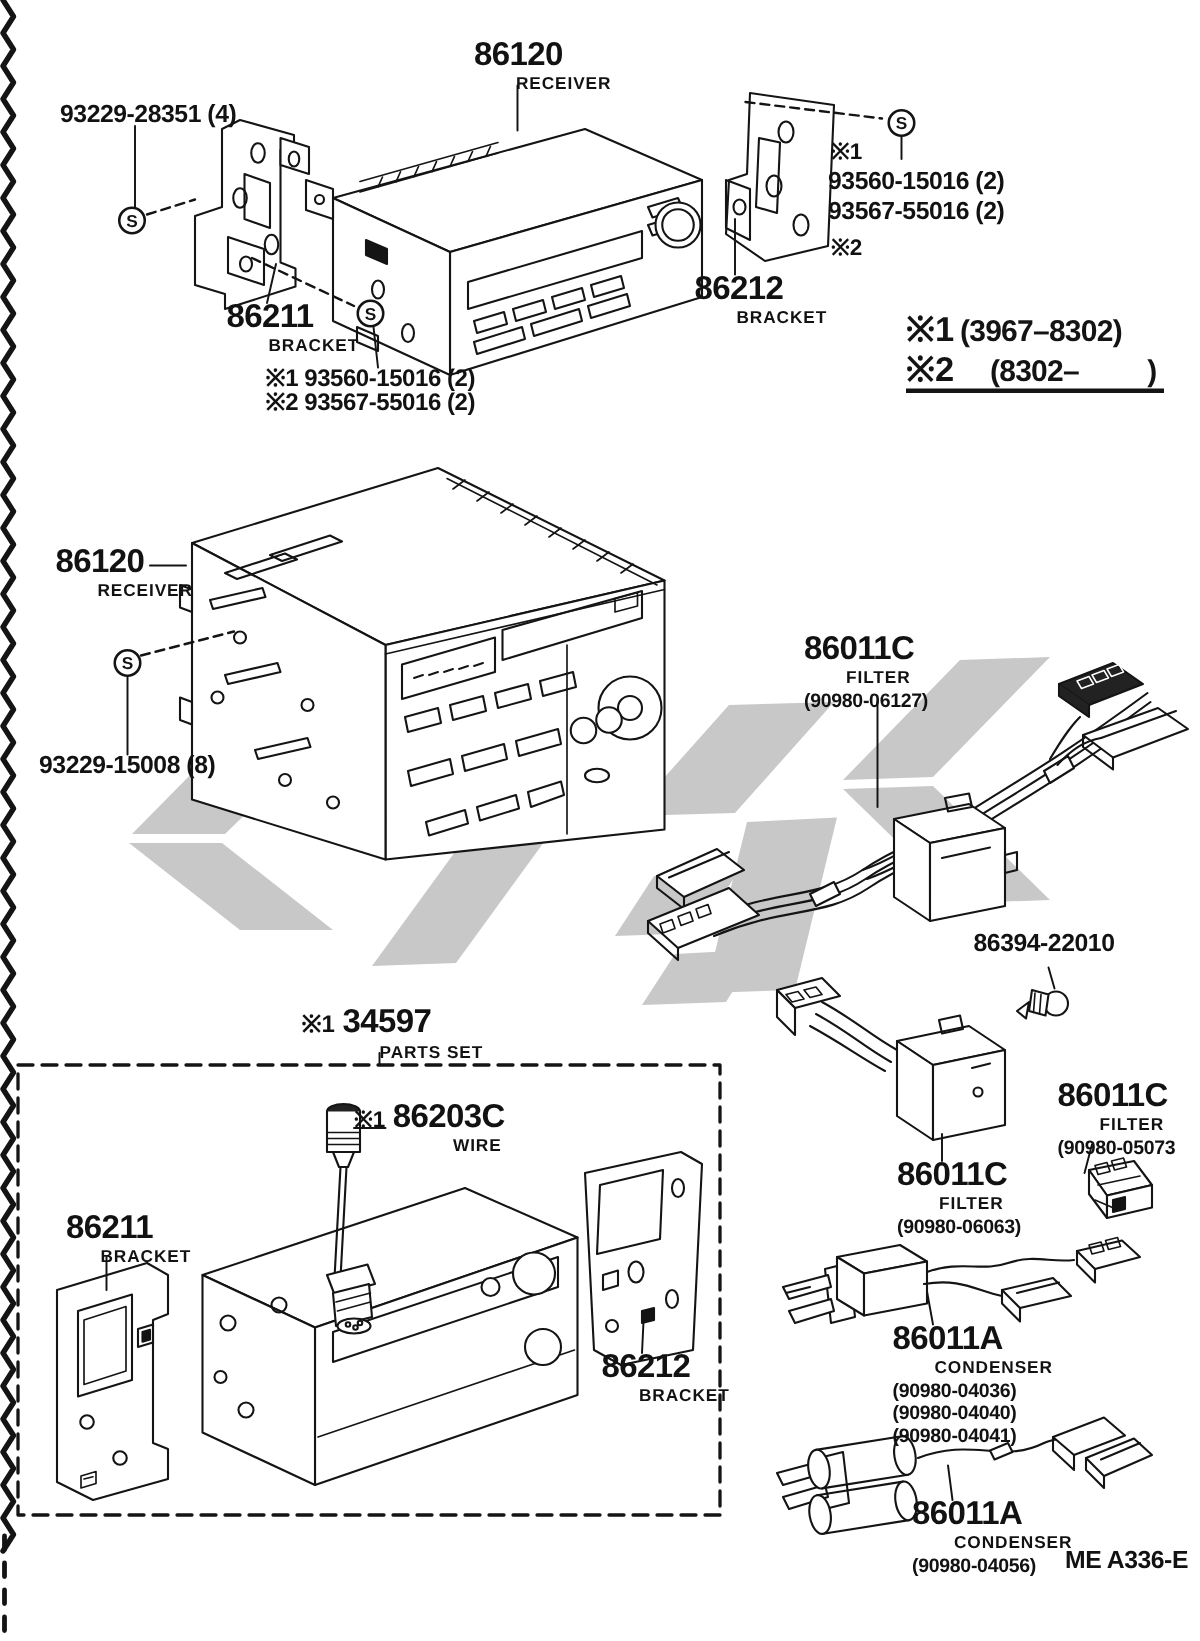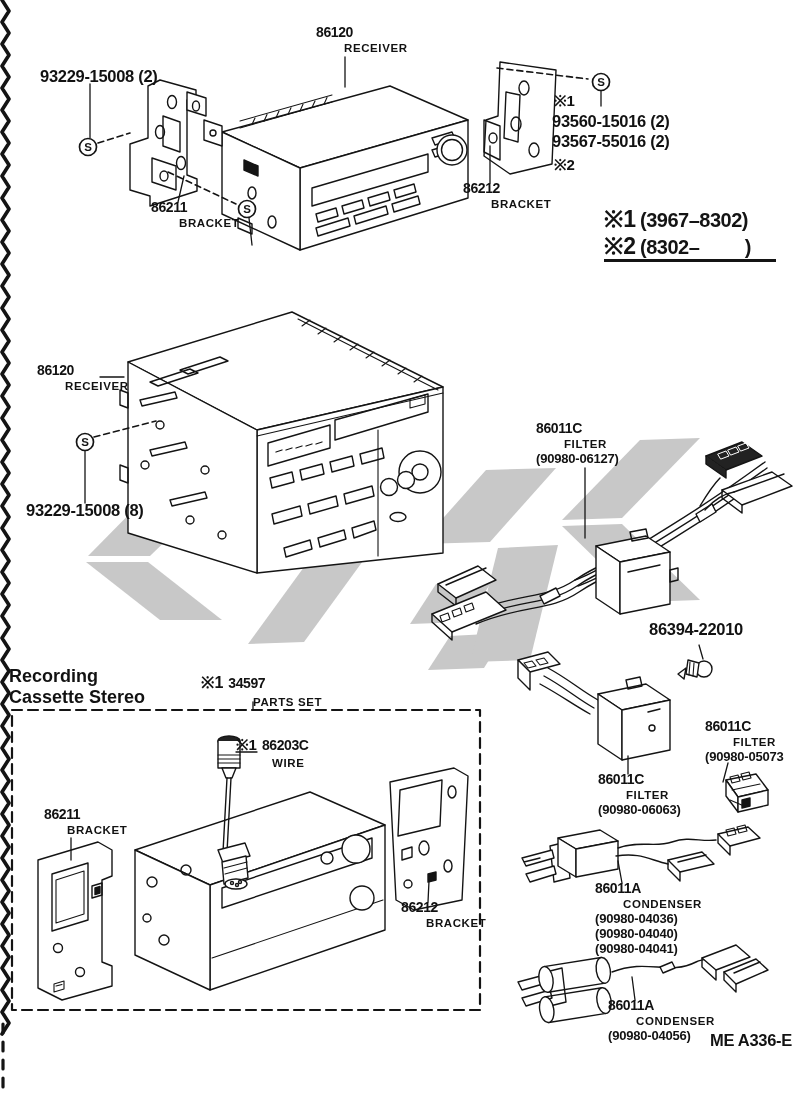--- a/index.html
+++ b/index.html
@@ -2,27 +2,27 @@
 <html><head>
 <meta charset="utf-8">
 <style>
   * { margin:0; padding:0; box-sizing:border-box; }
   html,body { width:800px; height:1094px; }
   body { position:relative; background:#ffffff; overflow:hidden;
          font-family:"Liberation Sans", sans-serif; color:#141414; }
   #stage { position:absolute; inset:0; width:800px; height:1094px; }
   svg { position:absolute; left:0; top:0; }
   .lbl { position:absolute; font-weight:700; white-space:nowrap; color:#121212; }
-  .no  { font-size:14px; letter-spacing:-0.4px; line-height:0.95; }
+  .no  { font-size:22px; letter-spacing:-0.4px; line-height:0.95; }
   .nm  { font-size:11.5px; letter-spacing:0.6px; line-height:1.05; margin-top:3px;padding-left:28px; }
   .ref { font-size:13px; letter-spacing:-0.2px; line-height:1.0; margin-top:2px; }
   .pn  { font-size:16.5px; letter-spacing:-0.3px; }
   .mk  { font-size:15px; }
   .row { display:flex; align-items:baseline; gap:5px; }
-  .pre { white-space:pre; }
+  .pre { white-space:pre;margin-left:20px; }
   #legend-box { position:absolute; left:604px; top:202px; width:172px;
                 border-bottom:3px solid #141414; padding-bottom:3px; }
   #legend-box .lrow { display:flex; align-items:baseline; height:27px; }
   #legend-box .lmark { font-size:23px; font-weight:700; width:36px; }
   #legend-box .lrange { font-size:20px; font-weight:700; letter-spacing:-0.5px; }
   #title-block { line-height:21px; font-size:18px; font-weight:700; }
 </style>
 </head>
 <body>
 
@@ -299,32 +299,36 @@
         <text x="601" y="86" fill="#141414" stroke="none">S</text>
       </g>
       <g>
         <circle cx="85" cy="442" r="8.5" stroke-width="1.7"></circle>
         <text x="85" y="446" fill="#141414" stroke="none">S</text>
       </g>
     </g>
   </g>
 </svg>
 
-<div class="lbl pn" style="left:40px; top:67px;">93229-15008 (2)</div>
+<div class="lbl pn" style="left:40px; top:67px;">93229-28351 (4)</div>
 
 <div class="lbl" style="left:316px; top:26px;">
   <div class="no">86120</div>
   <div class="nm">RECEIVER</div>
 </div>
 
 <div class="lbl" style="left:151px; top:201px;">
   <div class="no">86211</div>
   <div class="nm">BRACKET</div>
 </div>
 
+<div class="lbl" style="left:177px; top:245px; font-size:16px; letter-spacing:-0.3px; line-height:15.5px;">
+  <div>※1 93560-15016 (2)</div>
+  <div>※2 93567-55016 (2)</div>
+</div>
 
 <div class="lbl" style="left:552px; top:90px;">
   <div class="mk" style="margin-left:2px;">※1</div>
   <div class="pn" style="margin-top:2px;">93560-15016 (2)</div>
   <div class="pn" style="margin-top:1px;">93567-55016 (2)</div>
   <div class="mk" style="margin-left:2px; margin-top:3px;">※2</div>
 </div>
 
 <div class="lbl" style="left:463px; top:182px;">
   <div class="no">86212</div>
@@ -378,39 +382,35 @@
 </div>
 
 <div class="lbl" style="left:608px; top:999px;">
   <div class="no">86011A</div>
   <div class="nm">CONDENSER</div>
   <div class="ref">(90980-04056)</div>
 </div>
 
 <div class="lbl pn" style="left:710px; top:1031px;">ME A336-E</div>
 
-<div class="lbl" id="title-block" style="left:9px; top:666px;">
-  <div>Recording</div>
-  <div>Cassette Stereo</div>
-</div>
 
 <div class="lbl" style="left:201px; top:671px;">
   <div class="row">
     <span style="font-size:16px;">※1</span>
     <span class="no">34597</span>
   </div>
   <div class="nm" style="margin-left:24px;">PARTS SET</div>
 </div>
 
 <div class="lbl" style="left:236px; top:734px;">
   <div class="row">
     <span class="mk">※1</span>
     <span class="no">86203C</span>
   </div>
-  <div class="nm" style="margin-left:8px;">WIRE</div>
+  <div class="nm" style="margin-left:38px;">WIRE</div>
 </div>
 
 <div class="lbl" style="left:44px; top:808px;">
   <div class="no">86211</div>
   <div class="nm" style="margin-left:-5px;">BRACKET</div>
 </div>
 
 <div class="lbl" style="left:401px; top:901px;">
   <div class="no">86212</div>
   <div class="nm" style="margin-left:-3px;">BRACKET</div>

